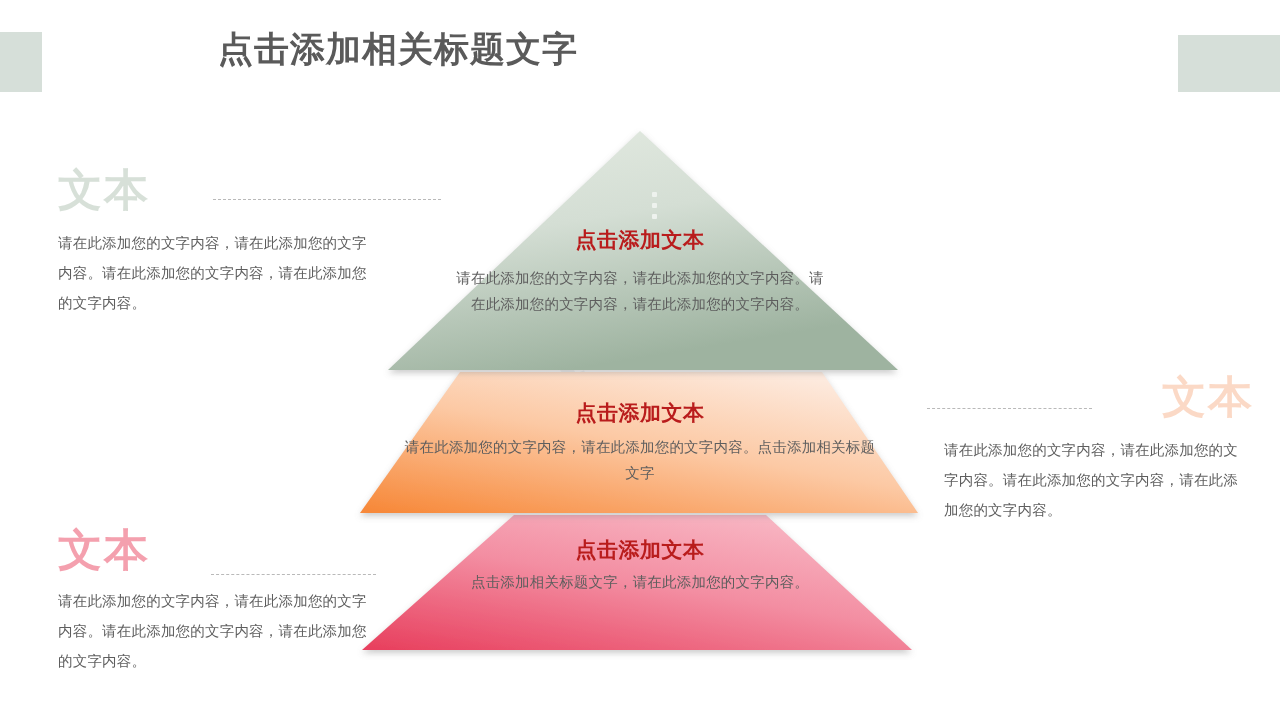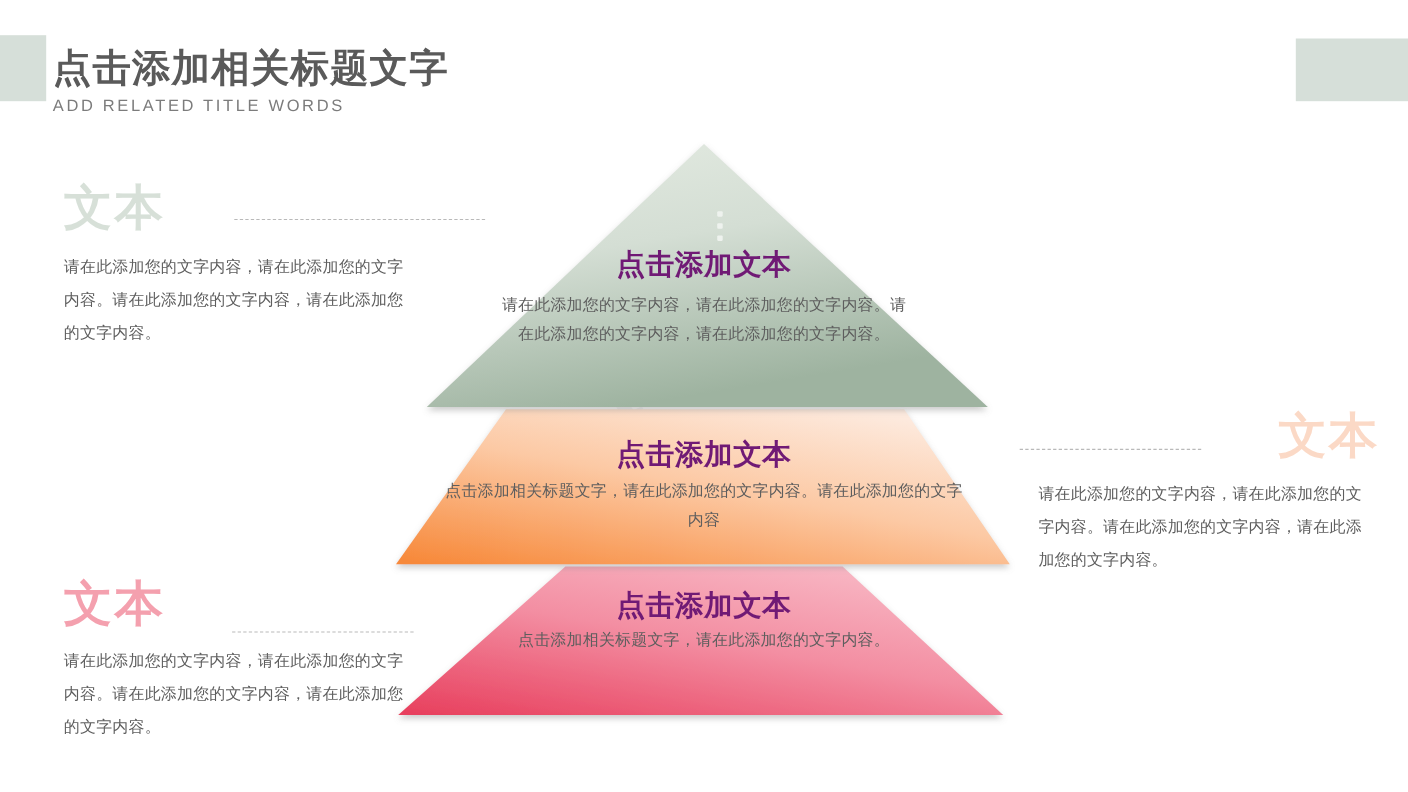--- a/index.html
+++ b/index.html
@@ -29,22 +29,23 @@
     position: absolute;
     left: 1178px;
     top: 35px;
     width: 102px;
     height: 57px;
     background: #d6dfd9;
   }
   #title-block {
     position: absolute;
     left: 48px;
-    top: 40px;
+    top: 26px;
     width: 700px;
+    text-align: center;
   }
   #page-title {
     font-size: 35px;
     font-weight: bold;
     letter-spacing: 1px;
     color: #5a5a5a;
     line-height: 46px;
     white-space: nowrap;
   }
   #page-subtitle {
@@ -64,23 +65,23 @@
     width: 1280px;
     height: 720px;
     pointer-events: none;
   }
   .layer-text {
     position: absolute;
     text-align: center;
     pointer-events: none;
   }
   .layer-heading {
-    font-size: 26px;
-    font-weight: bold;
-    color: #701a75;
+    font-size: 21px;
+    font-weight: bold;
+    color: #b91c1c;
     line-height: 30px;
     letter-spacing: 0.5px;
   }
   .layer-body {
     font-size: 14.5px;
     color: #5e5e5e;
     line-height: 26px;
     letter-spacing: 0.2px;
   }
   #layer-green-text { left: 455px; top: 225px; width: 370px; }
@@ -152,21 +153,20 @@
   }
 </style>
 </head>
 <body>
 
 <div id="header-bar-left"></div>
 <div id="header-bar-right"></div>
 
 <div id="title-block">
   <div id="page-title">点击添加相关标题文字</div>
-  <div id="page-subtitle">ADD RELATED TITLE WORDS</div>
 </div>
 
 <div id="watermark">PPT</div>
 
 <svg id="pyramid" viewBox="0 0 1280 720">
   <defs>
     <linearGradient id="grad-green" x1="0" y1="0" x2="0.35" y2="1">
       <stop offset="0%" stop-color="#e4ebe2"></stop>
       <stop offset="45%" stop-color="#d4ded4"></stop>
       <stop offset="100%" stop-color="#9eb3a0"></stop>
@@ -197,21 +197,21 @@
 <div class="apex-dot" style="left:652px; top:203px;"></div>
 <div class="apex-dot" style="left:652px; top:214px;"></div>
 
 <div class="layer-text" id="layer-green-text">
   <div class="layer-heading">点击添加文本</div>
   <div class="layer-body">请在此添加您的文字内容，请在此添加您的文字内容。请在此添加您的文字内容，请在此添加您的文字内容。</div>
 </div>
 
 <div class="layer-text" id="layer-orange-text">
   <div class="layer-heading">点击添加文本</div>
-  <div class="layer-body">点击添加相关标题文字，请在此添加您的文字内容。请在此添加您的文字内容</div>
+  <div class="layer-body">请在此添加您的文字内容，请在此添加您的文字内容。点击添加相关标题文字</div>
 </div>
 
 <div class="layer-text" id="layer-pink-text">
   <div class="layer-heading">点击添加文本</div>
   <div class="layer-body">点击添加相关标题文字，请在此添加您的文字内容。</div>
 </div>
 
 <div class="dash-line" id="dash-top-left"></div>
 <div class="callout" id="callout-top-left">
   <div class="callout-label">文本</div>

